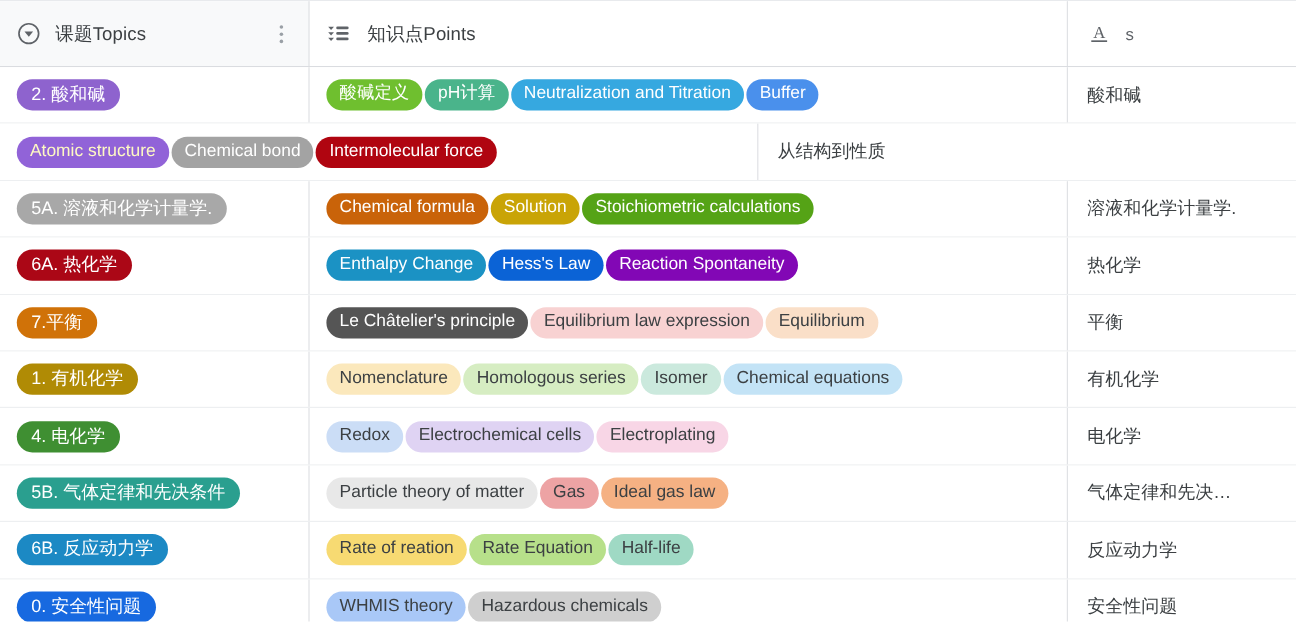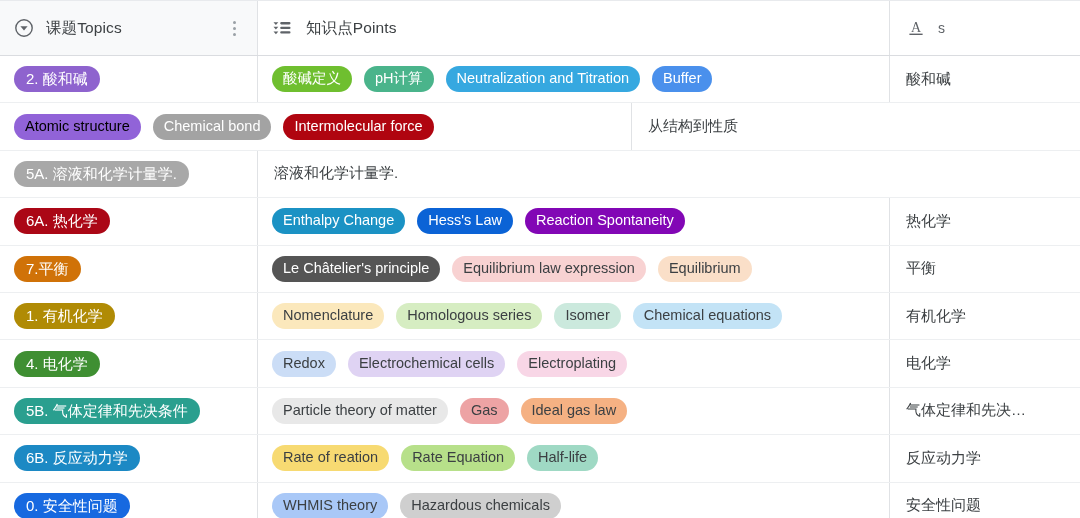--- a/index.html
+++ b/index.html
@@ -121,21 +121,21 @@
   }
   .td.c1 {
     width: 258px; min-width: 258px;
     border-right: 1px solid #e0e2e5;
     padding-left: 14px;
   }
   .td.c2 {
     width: 632px; min-width: 632px;
     border-right: 1px solid #e0e2e5;
     padding-left: 14px;
-    gap: 12px;
+    gap: 2px;
   }
   .td.c3 {
     flex: 1;
     padding-left: 16px;
     padding-right: 10px;
   }
 
   .chip {
     display: inline-flex;
     align-items: center;
@@ -215,31 +215,36 @@
           <span class="chip" style="background: rgb(74, 180, 139); color: rgb(255, 255, 255);">pH计算</span>
           <span class="chip" style="background: rgb(54, 168, 224); color: rgb(255, 255, 255);">Neutralization and Titration</span>
           <span class="chip" style="background: rgb(74, 144, 236); color: rgb(255, 255, 255);">Buffer</span>
         </div>
         <div class="td c3">
           <span class="plain-text">酸和碱</span>
         </div>
       </div>
       <div class="tr">
         <div class="td c2">
-          <span class="chip" style="background: rgb(145, 99, 216); color: #000000;">Atomic structure</span>
+          <span class="chip" style="background: rgb(145, 99, 216); color: #fef9c3;">Atomic structure</span>
           <span class="chip" style="background: rgb(163, 163, 163); color: rgb(255, 255, 255);">Chemical bond</span>
           <span class="chip" style="background: rgb(176, 5, 16); color: rgb(255, 255, 255);">Intermolecular force</span>
         </div>
         <div class="td c3">
           <span class="plain-text">从结构到性质</span>
         </div>
       </div>
       <div class="tr">
         <div class="td c1">
           <span class="chip" style="background: rgb(168, 168, 168); color: rgb(255, 255, 255);">5A. 溶液和化学计量学.</span>
+        </div>
+        <div class="td c2">
+          <span class="chip" style="background: rgb(201, 99, 9); color: rgb(255, 255, 255);">Chemical formula</span>
+          <span class="chip" style="background: rgb(201, 164, 6); color: rgb(255, 255, 255);">Solution</span>
+          <span class="chip" style="background: rgb(85, 163, 22); color: rgb(255, 255, 255);">Stoichiometric calculations</span>
         </div>
         <div class="td c3">
           <span class="plain-text">溶液和化学计量学.</span>
         </div>
       </div>
       <div class="tr">
         <div class="td c1">
           <span class="chip" style="background: rgb(171, 7, 22); color: rgb(255, 255, 255);">6A. 热化学</span>
         </div>
         <div class="td c2">

